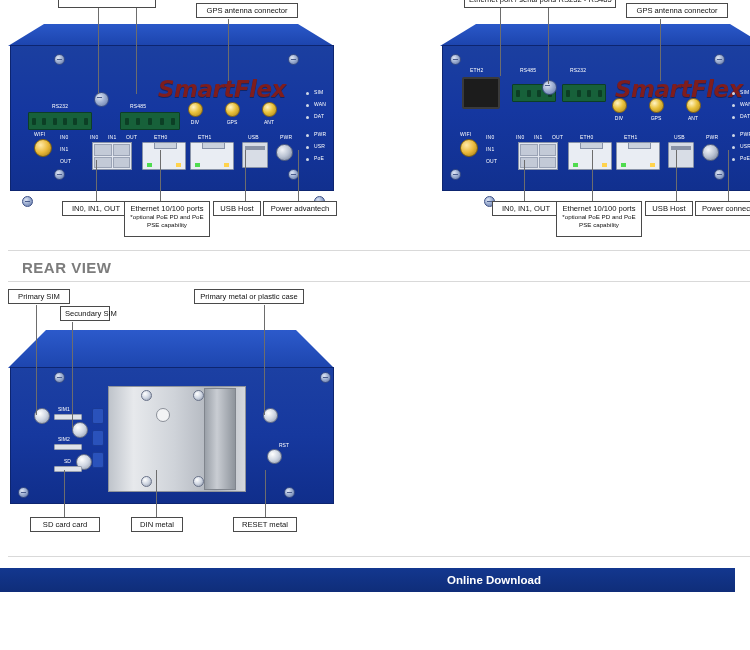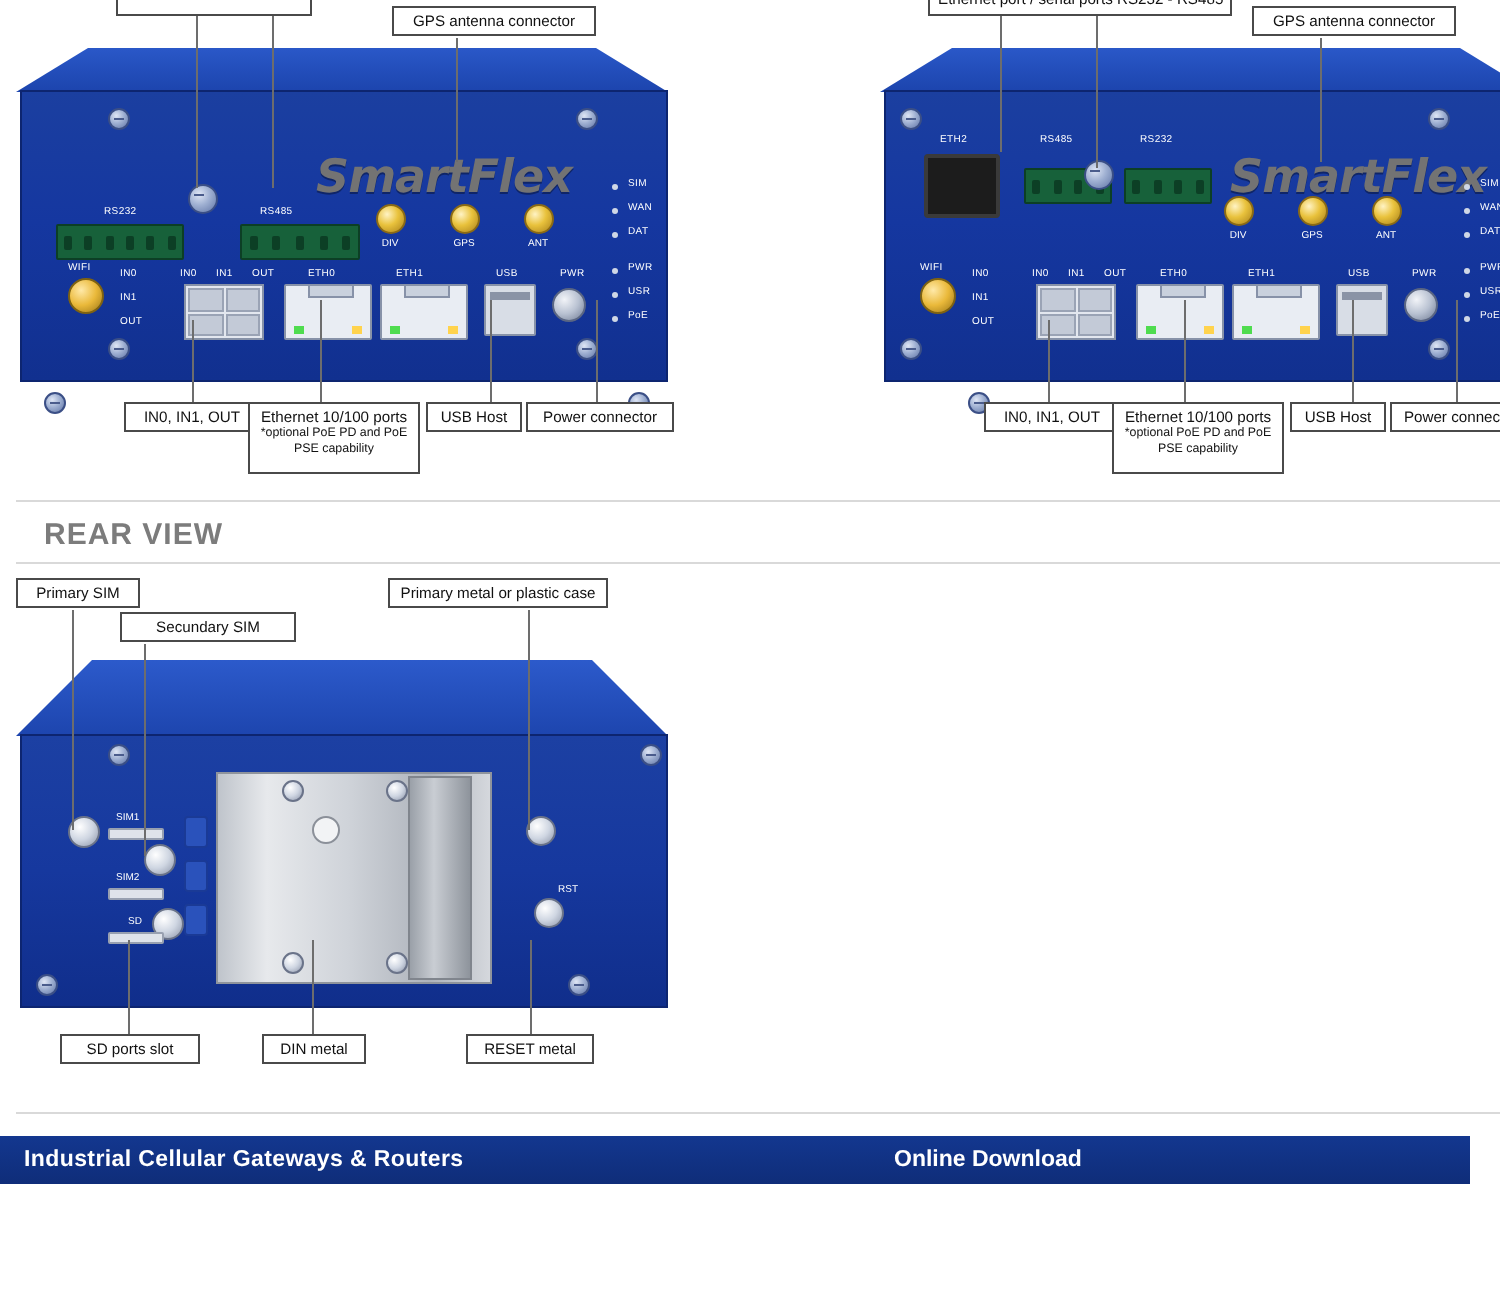--- a/index.html
+++ b/index.html
@@ -37,21 +37,21 @@
     position:absolute;
     background:linear-gradient(180deg,#1b3fa0 0%,#1537a0 45%,#11308f 100%);
     border:1px solid #0d2570;
   }
   .dev-top{
     position:absolute;
     background:linear-gradient(180deg,#2a58c8 0%,#1c44ad 100%);
   }
   .brand{
     position:absolute;
-    color:#737373;
+    color:#7f1d1d;
     font-style:italic;
     font-weight:bold;
     letter-spacing:-0.5px;
     font-family:"DejaVu Sans", sans-serif;
     text-shadow:0 1px 0 rgba(0,0,0,.35);
   }
   .screw{
     position:absolute;width:9px;height:9px;border-radius:50%;
     background:radial-gradient(circle at 35% 32%,#dfe6f5 0%,#9fb0d2 45%,#5f74a5 100%);
     border:1px solid #3b4f86;
@@ -263,21 +263,21 @@
     <div class="lead" style="left:160px;top:150px;height:52px;"></div>
     <div class="lead" style="left:245px;top:150px;height:52px;"></div>
     <div class="lead" style="left:298px;top:150px;height:52px;"></div>
 
     <div class="callout" style="left:62px;top:201px;width:68px;">IN0, IN1, OUT</div>
     <div class="callout multi" style="left:124px;top:201px;width:86px;height:36px;">
       <span>Ethernet 10/100 ports</span>
       <span class="sub">*optional PoE PD and PoE PSE capability</span>
     </div>
     <div class="callout" style="left:213px;top:201px;width:48px;">USB Host</div>
-    <div class="callout" style="left:263px;top:201px;width:74px;">Power connector</div>
+    <div class="callout" style="left:263px;top:201px;width:74px;">Power advantech</div>
   </div>
 
   <div>
 
     <div class="callout" style="left:464px;top:-8px;width:152px;height:16px;">Ethernet port / serial ports RS232 - RS485</div>
     <div class="callout" style="left:626px;top:3px;width:102px;">GPS antenna connector</div>
     <div class="lead" style="left:500px;top:8px;height:68px;"></div>
     <div class="lead" style="left:548px;top:8px;height:76px;"></div>
     <div class="lead" style="left:660px;top:19px;height:62px;"></div>
 
@@ -382,21 +382,21 @@
     <div class="callout" style="left:645px;top:201px;width:48px;">USB Host</div>
     <div class="callout" style="left:695px;top:201px;width:62px;">Power connec</div>
   </div>
 
   <div class="rule" style="left:8px;top:250px;width:742px;"></div>
   <div class="section-title" style="left:22px;top:259px;">REAR VIEW</div>
   <div class="rule" style="left:8px;top:281px;width:742px;"></div>
 
   <div>
     <div class="callout" style="left:8px;top:289px;width:62px;">Primary SIM</div>
-    <div class="callout" style="left:60px;top:306px;width:88px;">Secundary SIM</div>
+    <div class="callout" style="left:60px;top:306px;width:50px;">Secundary SIM</div>
     <div class="callout" style="left:194px;top:289px;width:110px;">Primary metal or plastic case</div>
 
     <div class="lead" style="left:36px;top:305px;height:110px;"></div>
     <div class="lead" style="left:72px;top:322px;height:106px;"></div>
     <div class="lead" style="left:264px;top:305px;height:110px;"></div>
 
     <div class="device" style="left:8px;top:330px;width:326px;height:175px;">
       <div class="rear-top" style="left:0;top:0;width:326px;height:38px;clip-path:polygon(0 38px,38px 0,288px 0,326px 38px);"></div>
       <div class="rear-body" style="left:2px;top:37px;width:322px;height:135px;"></div>
 
@@ -431,24 +431,23 @@
 
       <div class="round-btn" style="left:255px;top:78px;width:13px;height:13px;"></div>
       <div class="round-btn" style="left:259px;top:119px;width:13px;height:13px;"></div>
       <div class="sim-lbl" style="left:271px;top:112px;">RST</div>
     </div>
 
     <div class="lead" style="left:64px;top:470px;height:48px;"></div>
     <div class="lead" style="left:156px;top:470px;height:48px;"></div>
     <div class="lead" style="left:265px;top:470px;height:48px;"></div>
 
-    <div class="callout" style="left:30px;top:517px;width:70px;">SD ports slot</div>
+    <div class="callout" style="left:30px;top:517px;width:70px;">SD card card</div>
     <div class="callout" style="left:131px;top:517px;width:52px;">DIN metal</div>
     <div class="callout" style="left:233px;top:517px;width:64px;">RESET metal</div>
   </div>
 
   <div class="rule" style="left:8px;top:556px;width:742px;"></div>
   <div class="footer" style="top:568px;"></div>
-  <div class="footer-title" style="left:12px;top:574px;">Industrial Cellular Gateways &amp; Routers</div>
   <div class="footer-od" style="left:447px;top:574px;">Online Download</div>
   <div class="footer-end" style="left:735px;top:568px;width:15px;height:24px;"></div>
 
 </div>
 
 </body></html>

